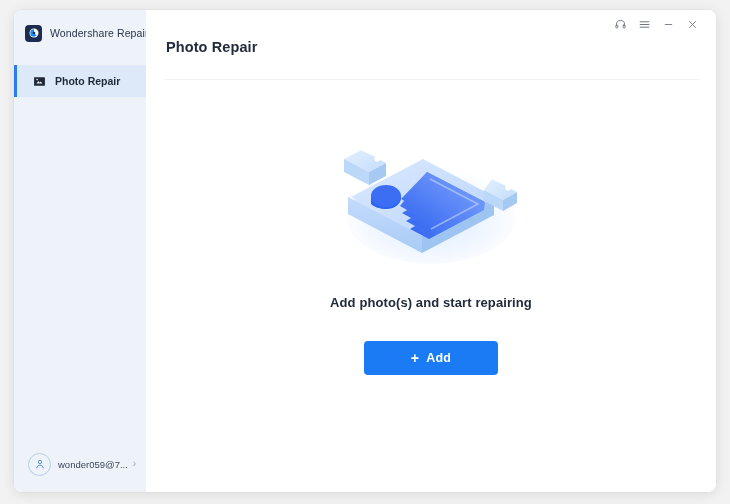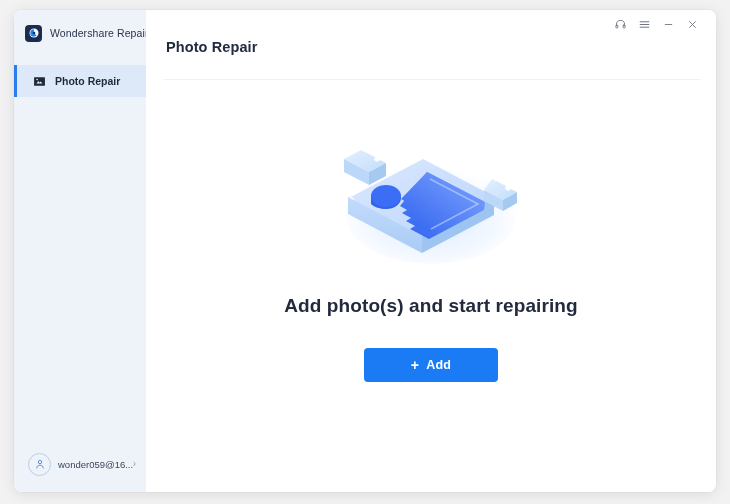--- a/index.html
+++ b/index.html
@@ -190,21 +190,21 @@
     align-items: center;
     justify-content: flex-start;
     padding-top: 58px;
     box-sizing: border-box;
   }
 
   #illustration { width: 200px; height: 135px; }
 
   #empty-text {
     margin-top: 22px;
-    font-size: 19px;
+    font-size: 13px;
     font-weight: bold;
     color: #222b3d;
     letter-spacing: .1px;
   }
 
   #add-button {
     margin-top: 31px;
     width: 134px;
     height: 34px;
     border: none;
@@ -259,21 +259,21 @@
 
     <div id="sidebar-spacer"></div>
 
     <div id="account-row">
       <div id="account-avatar">
         <svg width="12" height="12" viewBox="0 0 24 24" fill="none" stroke="#5b93d6" stroke-width="2">
           <circle cx="12" cy="8" r="3.4"></circle>
           <path d="M5.5 20c0-3.6 2.9-5.6 6.5-5.6s6.5 2 6.5 5.6" stroke-linecap="round"></path>
         </svg>
       </div>
-      <div id="account-name">wonder059@16...</div>
+      <div id="account-name">wonder059@7...</div>
       <div id="account-chevron">›</div>
     </div>
 
   </div>
 
   <div id="main">
 
     <div id="titlebar">
       <div class="win-btn">
         <svg width="13" height="13" viewBox="0 0 24 24" fill="none" stroke="#6b7280" stroke-width="1.7" stroke-linecap="round">

